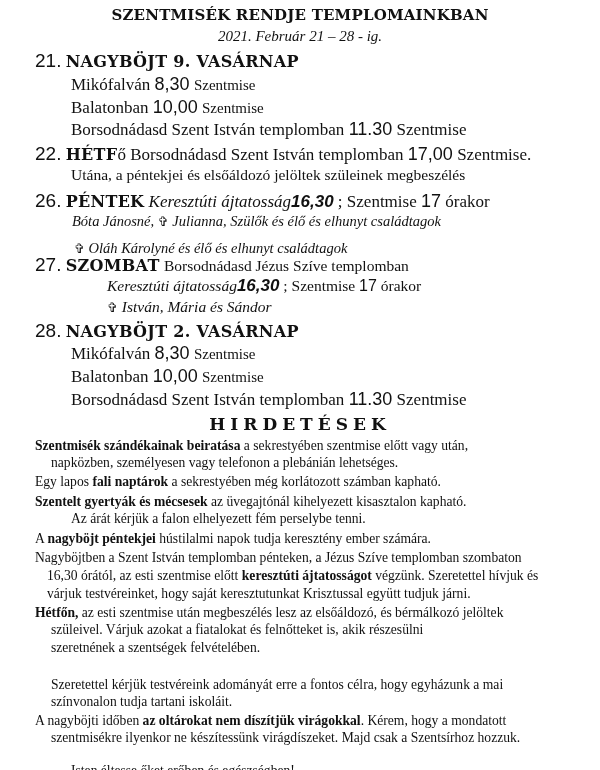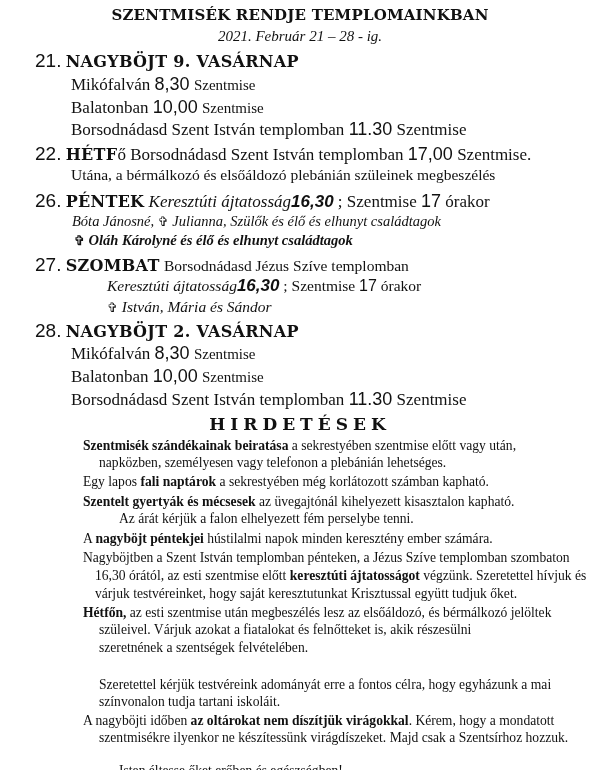--- a/index.html
+++ b/index.html
@@ -10,21 +10,21 @@
   .subtitle { font-family: "Liberation Serif", serif; font-style: italic; font-size: 15px; left: 0; width: 600px; text-align: center; }
   .dayrow { font-family: "Liberation Serif", serif; font-size: 17px; }
   .daynum { font-family: "Liberation Sans", sans-serif; font-size: 19px; }
   .dayname { font-family: "DejaVu Serif", serif; font-weight: bold; font-size: 16px; letter-spacing: 0.3px; }
   .line { font-family: "Liberation Serif", serif; font-size: 17px; text-align: center; }
   .time { font-family: "Liberation Sans", sans-serif; font-size: 18px; }
   .small-srv { font-size: 15px; }
   .it { font-family: "Liberation Serif", serif; font-style: italic; font-size: 14.5px; }
   .it-time { font-family: "Liberation Sans", sans-serif; font-style: italic; font-weight: bold; font-size: 17px; }
   .hdr { font-family: "DejaVu Serif", serif; font-weight: bold; font-size: 17px; letter-spacing: 5px; left: 0; width: 600px; text-align: center; }
-  .ann { font-family: "Liberation Serif", serif; font-size: 13.6px; line-height: 15.5px; margin-left: 48px; }
+  .ann { font-family: "Liberation Serif", serif; font-size: 13.6px; line-height: 15.5px; }
   .ann b { font-weight: bold; }
   .cross { font-style: normal; font-size: 13px; }
 </style>
 </head>
 <body>
 
 <div class="page">
 
   <div class="abs title" style="top:6px;">SZENTMISÉK RENDJE TEMPLOMAINKBAN</div>
   <div class="abs subtitle" style="top:28px;">2021. Február 21 – 28 - ig.</div>
@@ -49,35 +49,35 @@
     <span>Szentmise</span>
   </div>
 
   <div class="abs dayrow" style="left:35px; top:143px;">
     <span class="daynum">22.</span>
     <span class="dayname">HÉTF</span><span>ő</span>
     <span>Borsodnádasd Szent István templomban</span>
     <span class="time">17,00</span>
     <span>Szentmise.</span>
   </div>
-  <div class="abs line" style="left:71px; top:166px; font-size:15.5px;">Utána, a bérmálkozó és elsőáldozó plebánián szüleinek megbeszélés</div>
+  <div class="abs line" style="left:71px; top:166px; font-size:15.5px;">Utána, a péntekjei és elsőáldozó jelöltek szüleinek megbeszélés</div>
 
   <div class="abs dayrow" style="left:35px; top:190px;">
     <span class="daynum">26.</span>
     <span class="dayname">PÉNTEK</span>
     <span class="it" style="font-size:17px;">Keresztúti ájtatosság</span><span class="it-time">16,30</span>
     <span>; Szentmise</span>
     <span class="time">17</span>
     <span>órakor</span>
   </div>
   <div class="abs it" style="left:72px; top:213px;">
     <span>Bóta Jánosné, </span>
     <span class="cross">✞</span><span> Julianna, Szülők és élő és elhunyt családtagok</span>
   </div>
-  <div class="abs it" style="left:74px; top:232px;font-weight:bold;">
+  <div class="abs it" style="left:74px; top:240px;">
     <span class="cross">✞</span><span> Oláh Károlyné és élő és elhunyt családtagok</span>
   </div>
 
   <div class="abs dayrow" style="left:35px; top:254px;">
     <span class="daynum">27.</span>
     <span class="dayname">SZOMBAT</span>
     <span style="font-size:15.5px;">Borsodnádasd Jézus Szíve templomban</span>
   </div>
   <div class="abs line" style="left:107px; top:276px; font-size:15.5px;">
     <span class="it" style="font-size:15.5px;">Keresztúti ájtatosság</span><span class="it-time">16,30</span>
@@ -119,28 +119,28 @@
   <div class="abs ann" style="left:35px; top:474px;">
     <span>Egy lapos </span><b>fali naptárok</b><span> a sekrestyében még korlátozott számban kapható.</span>
   </div>
 
   <div class="abs ann" style="left:71px; top:511px;">Az árát kérjük a falon elhelyezett fém perselybe tenni.</div>
   <div class="abs ann" style="left:35px; top:494px;">
     <b>Szentelt gyertyák és mécsesek</b><span> az üvegajtónál kihelyezett kisasztalon kapható.</span>
   </div>
 
   <div class="abs ann" style="left:35px; top:531px;">
-    <span>A </span><b>nagyböjt péntekjei</b><span> hústilalmi napok minden keresztény ember számára.</span>
+    <span>A </span><b>nagyböjt péntekjei</b><span> hústilalmi napok tudja keresztény ember számára.</span>
   </div>
 
   <div class="abs ann" style="left:35px; top:550px;">Nagyböjtben a Szent István templomban pénteken, a Jézus Szíve templomban szombaton</div>
   <div class="abs ann" style="left:47px; top:568px;">
     <span>16,30 órától, az esti szentmise előtt </span><b>keresztúti ájtatosságot</b><span> végzünk. Szeretettel hívjuk és</span>
   </div>
-  <div class="abs ann" style="left:47px; top:586px;">várjuk testvéreinket, hogy saját keresztutunkat Krisztussal együtt tudjuk őket.</div>
+  <div class="abs ann" style="left:47px; top:586px;">várjuk testvéreinket, hogy saját keresztutunkat Krisztussal együtt tudjuk járni.</div>
 
   <div class="abs ann" style="left:51px; top:622px;">szüleivel. Várjuk azokat a fiatalokat és felnőtteket is, akik részesülni</div>
   <div class="abs ann" style="left:35px; top:605px;">
     <b>Hétfőn,</b><span> az esti szentmise után megbeszélés lesz az elsőáldozó, és bérmálkozó jelöltek</span>
   </div>
   <div class="abs ann" style="left:51px; top:640px;">szeretnének a szentségek felvételében.</div>
 
   <div class="abs ann" style="left:51px; top:677px;">Szeretettel kérjük testvéreink adományát erre a fontos célra, hogy egyházunk a mai</div>
   <div class="abs ann" style="left:51px; top:694px;">színvonalon tudja tartani iskoláit.</div>
 

